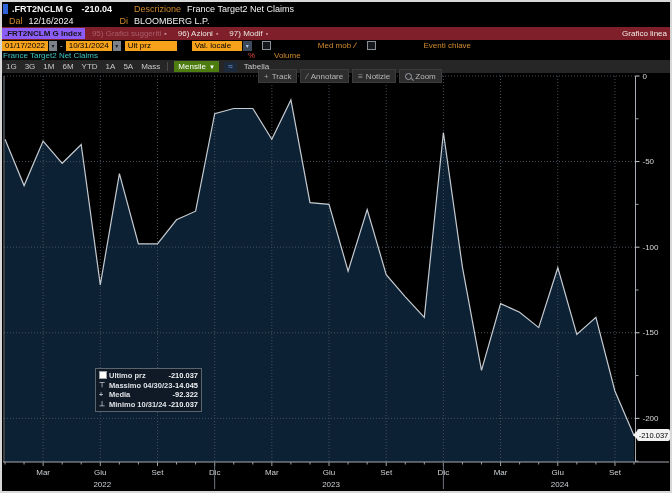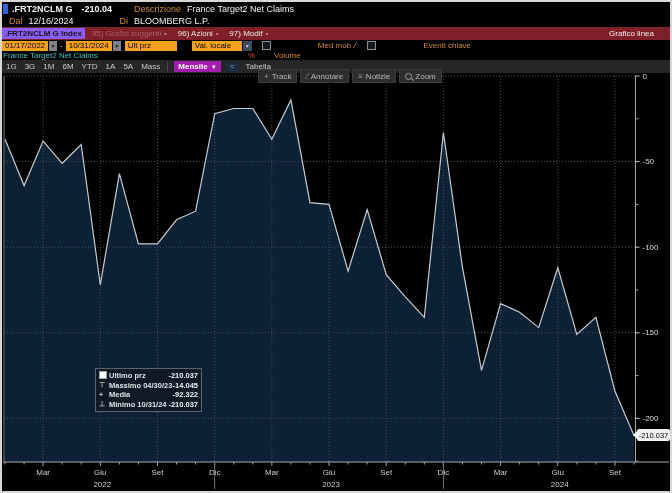--- a/index.html
+++ b/index.html
@@ -20,21 +20,21 @@
   .r2 .lab{margin-left:7px;}
   .r2 .v{margin-left:6px;color:#f0f0f0;}
   .r2 .lab2{margin-left:46px;}
 
   
   .menubar{top:27px;height:13px;background:#7e1f2a;font-size:8px;color:#eae6e0;}
   .sectag{background:#8b5cf6;color:#141414;font-weight:bold;padding:1px 3px;margin-right:7px;}
   .mitem{margin-right:11px;display:flex;align-items:center;gap:3px;}
   .mitem.faded{color:#aa5f6a;}
   .mdot{font-size:7px;color:#c9959c;}
-  .mright{margin-left:auto;padding-right:16px;color:#f0ede8;}
+  .mright{margin-left:auto;padding-right:3px;color:#f0ede8;}
 
   
   .fields{top:40px;height:11px;font-size:8px;color:#cfcfcf;}
   .ofield{background:#f7a21b;color:#000;height:10px;line-height:10px;padding:0 3px;}
   .dbox{width:8px;height:10px;background:#7d828a;color:#1a1c20;font-size:6px;line-height:10px;
         text-align:center;margin-left:1px;}
   .dash{margin:0 3px;color:#d8d8d8;}
   .arrowbox{width:9px;height:10px;background:#3d4a5c;color:#a9c6e8;font-size:6px;line-height:10px;
             text-align:center;margin-left:1px;}
   .chk{width:7px;height:7px;background:#15181d;border:1px solid #8a8f96;display:inline-block;}
@@ -46,22 +46,22 @@
   .secname{color:#3ec3c3;margin-left:1px;}
   .formula{color:#cf8a2d;margin-left:9px;}
   .pct{position:absolute;left:246px;color:#e0483e;}
   .volume{position:absolute;left:272px;color:#cf8a2d;}
 
   
   .toolbar{top:60px;height:13px;background:#262626;font-size:8px;color:#c9c9c9;left:1px;right:2px;}
   .per{margin-left:8px;}
   .per:first-child{margin-left:5px;}
   .tsep{width:1px;height:9px;background:#4a4a4a;margin-left:7px;}
-  .freqbtn{background:#a21caf;color:#fff;padding:1px 4px;margin-left:6px;display:flex;
-           align-items:center;gap:3px;height:9px;font-weight:bold;}
+  .freqbtn{background:#4d7c0f;color:#fff;padding:1px 4px;margin-left:6px;display:flex;
+           align-items:center;gap:3px;height:9px;}
   .freqbtn .tri{font-size:6px;}
   .stylebtn{margin-left:5px;width:13px;height:10px;background:#1d2a3c;color:#6ba3e8;font-size:8px;
             line-height:10px;text-align:center;}
   .tabella{margin-left:7px;}
   .tright{margin-left:auto;display:flex;align-items:center;gap:8px;padding-right:4px;}
   .addbtn{background:#f7a21b;color:#101010;padding:1px 4px;height:9px;line-height:9px;}
   .gear{color:#bdbdbd;font-size:9px;}
 
   
   #plot{position:absolute;left:0;top:73px;z-index:1;}

